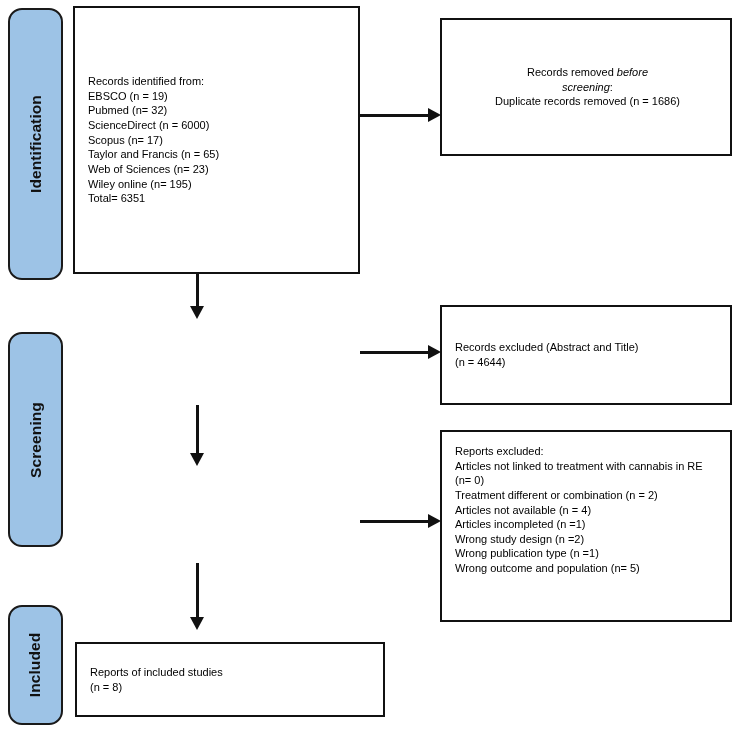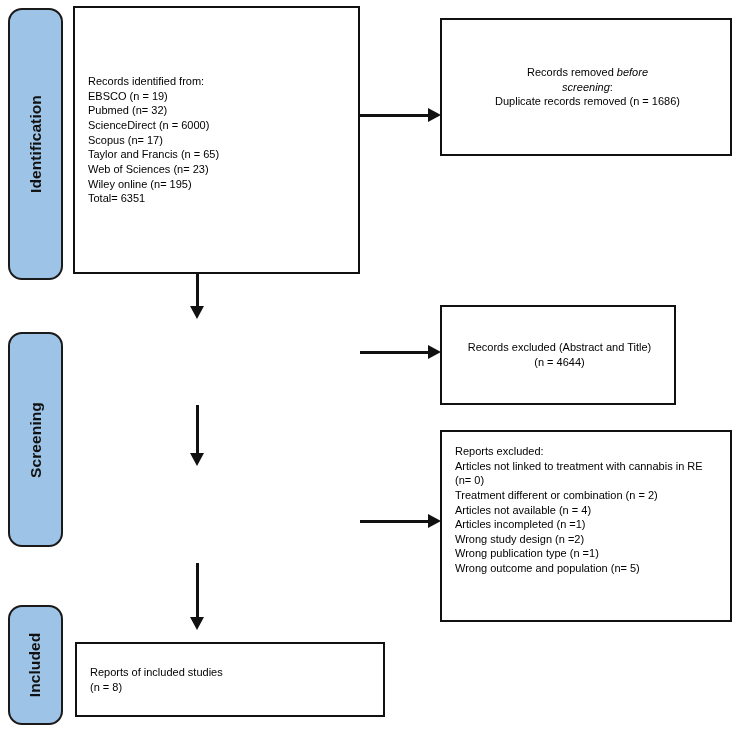--- a/index.html
+++ b/index.html
@@ -118,21 +118,21 @@
 Wiley online (n= 195)
 Total= 6351</div>
   </div>
 
   <div class="flow-box" style="left:440px; top:18px; width:292px; height:138px;text-align:center;">
     <div class="box-text"><span>Records removed </span><span class="italic-em">before</span><br><span class="italic-em">screening</span><span>:</span><span>
 Duplicate records removed (n = 1686)</span></div>
   </div>
 
 
-  <div class="flow-box" style="left:440px; top:305px; width:236px; height:100px;text-align:center;">
+  <div class="flow-box" style="left:440px; top:305px; width:292px; height:100px;">
     <div class="box-text">Records excluded (Abstract and Title)
 (n = 4644)</div>
   </div>
 
 
   <div class="flow-box align-top" style="left:440px; top:430px; width:292px; height:192px; padding-top:12px;">
     <div class="box-text">Reports excluded:
 Articles not linked to treatment with cannabis in RE (n= 0)
 Treatment different or combination (n = 2)
 Articles not available (n = 4)

